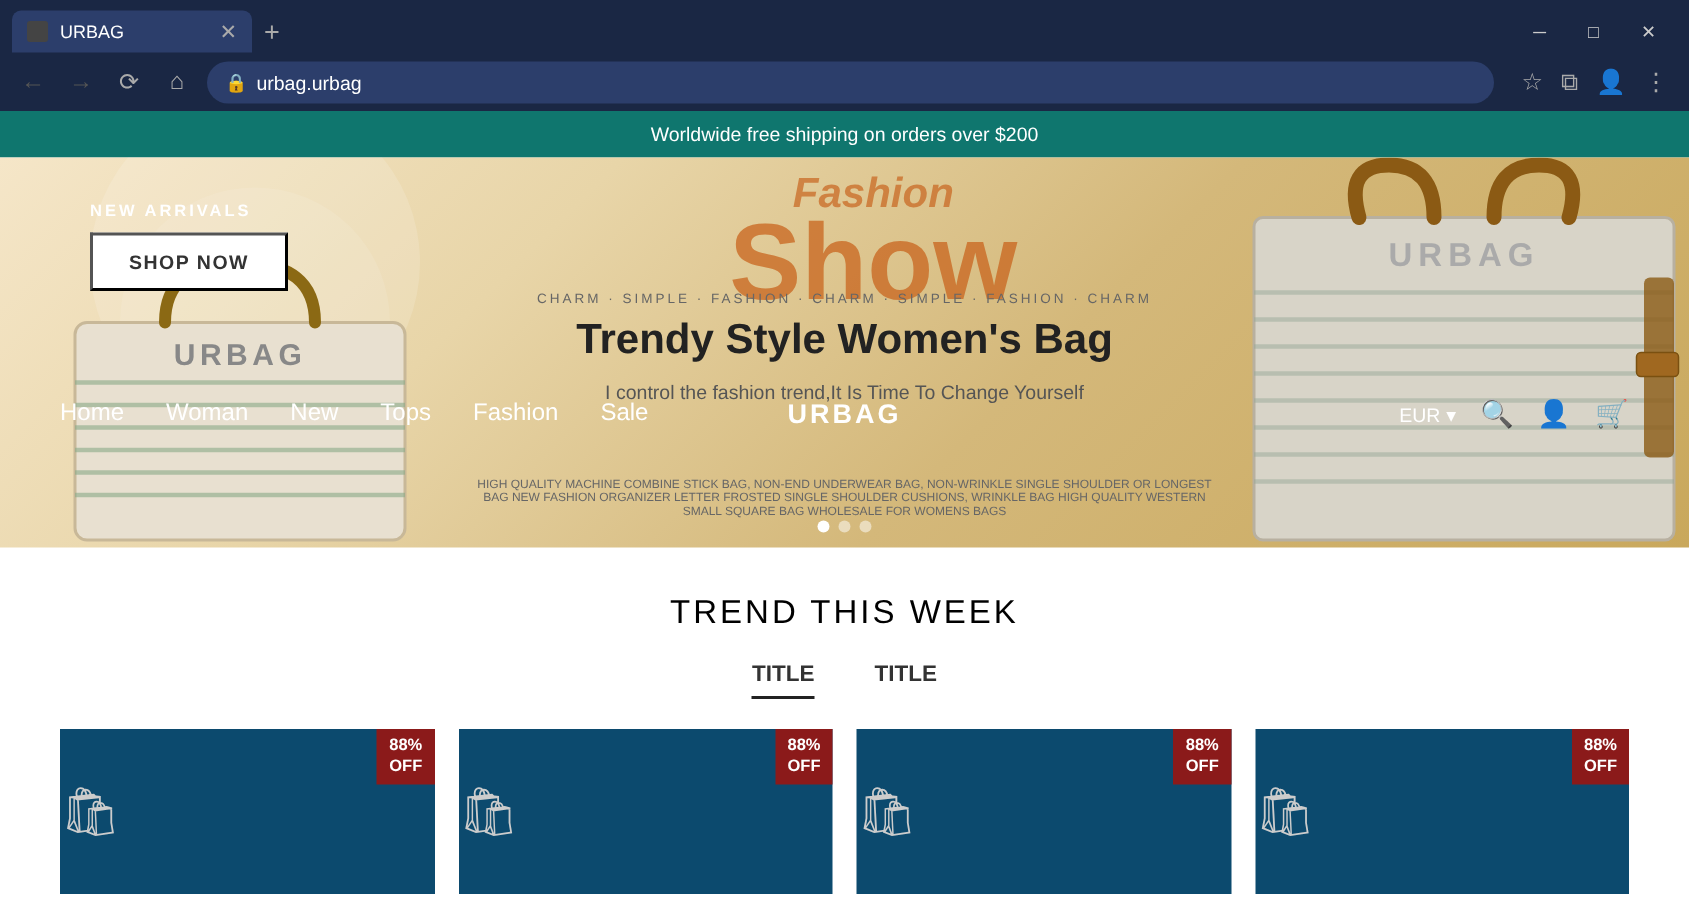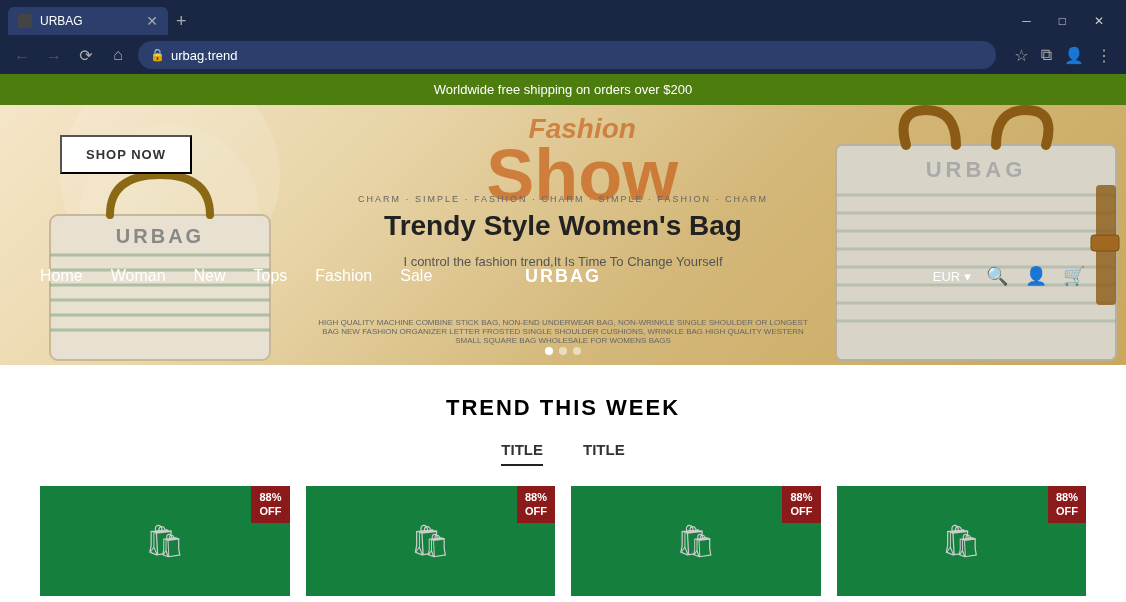--- a/index.html
+++ b/index.html
@@ -80,21 +80,21 @@
       gap: 6px;
       height: 28px;
     }
     .url-lock { color: #aaa; font-size: 12px; }
     .url-text { color: #fff; font-size: 13px; }
     .addr-actions { display: flex; gap: 4px; align-items: center; margin-left: 6px; }
     .addr-icon { color: #aaa; font-size: 16px; cursor: pointer; padding: 0 4px; }
 
     
     .top-banner {
-      background: #4d7c0f;
+      background: #0f766e;
       color: #fff;
       text-align: center;
       padding: 8px;
       font-size: 13px;
     }
 
     
     .site-nav {
       display: flex;
       align-items: center;
@@ -296,21 +296,21 @@
     .dot.active { background: #fff; }
 
     
     .trend-section {
       padding: 30px 40px;
       background: #fff;
     }
     .trend-title {
       text-align: center;
       font-size: 22px;
-      font-weight: bold;
+      font-weight: normal;
       letter-spacing: 2px;
       margin-bottom: 20px;
     }
     .trend-tabs {
       display: flex;
       justify-content: center;
       gap: 40px;
       margin-bottom: 20px;
     }
     .trend-tab {
@@ -322,26 +322,26 @@
     }
     .trend-tab.active {
       border-bottom: 2px solid #222;
     }
     .product-grid {
       display: flex;
       gap: 16px;
     }
     .product-card {
       flex: 1;
-      background: #15803d;
+      background: #0c4a6e;
       position: relative;
       min-height: 110px;
       display: flex;
       align-items: center;
-      justify-content: center;
+      justify-content: flex-start;
     }
     .discount-badge {
       position: absolute;
       top: 0;
       right: 0;
       background: #8b1a1a;
       color: #fff;
       font-size: 11px;
       font-weight: bold;
       padding: 4px 8px;
@@ -375,21 +375,21 @@
     </div>
   </div>
 
   <div class="address-bar">
     <span class="nav-btn disabled">←</span>
     <span class="nav-btn disabled">→</span>
     <span class="nav-btn">⟳</span>
     <span class="nav-btn">⌂</span>
     <div class="url-bar">
       <span class="url-lock">🔒</span>
-      <span class="url-text">urbag.trend</span>
+      <span class="url-text">urbag.urbag</span>
     </div>
     <div class="addr-actions">
       <span class="addr-icon">☆</span>
       <span class="addr-icon">⧉</span>
       <span class="addr-icon">👤</span>
       <span class="addr-icon">⋮</span>
     </div>
   </div>
 </div>
 
@@ -444,20 +444,21 @@
         <text x="130" y="88" text-anchor="middle" font-size="20" font-weight="bold" fill="#888" font-family="Arial" letter-spacing="3">URBAG</text>
       </svg>
     </div>
 
     <div class="hero-fashion">
       <div class="hero-fashion-top">Fashion</div>
       <div class="hero-fashion-main">Show</div>
     </div>
 
     <div class="hero-content">
+      <div class="hero-subtitle">NEW ARRIVALS</div>
       <button class="hero-shop-btn">SHOP NOW</button>
     </div>
 
     <div class="hero-center-text">
       <div style="font-size:9px;color:#666;letter-spacing:2px;margin-bottom:6px;">CHARM · SIMPLE · FASHION · CHARM · SIMPLE · FASHION · CHARM</div>
       <div class="hero-center-title">Trendy Style Women's Bag</div>
       <div class="hero-center-sub">I control the fashion trend,It Is Time To Change Yourself</div>
     </div>
 
     <div class="hero-small-text">HIGH QUALITY MACHINE COMBINE STICK BAG, NON-END UNDERWEAR BAG, NON-WRINKLE SINGLE SHOULDER OR LONGEST BAG NEW FASHION ORGANIZER LETTER FROSTED SINGLE SHOULDER CUSHIONS, WRINKLE BAG HIGH QUALITY WESTERN SMALL SQUARE BAG WHOLESALE FOR WOMENS BAGS</div>

